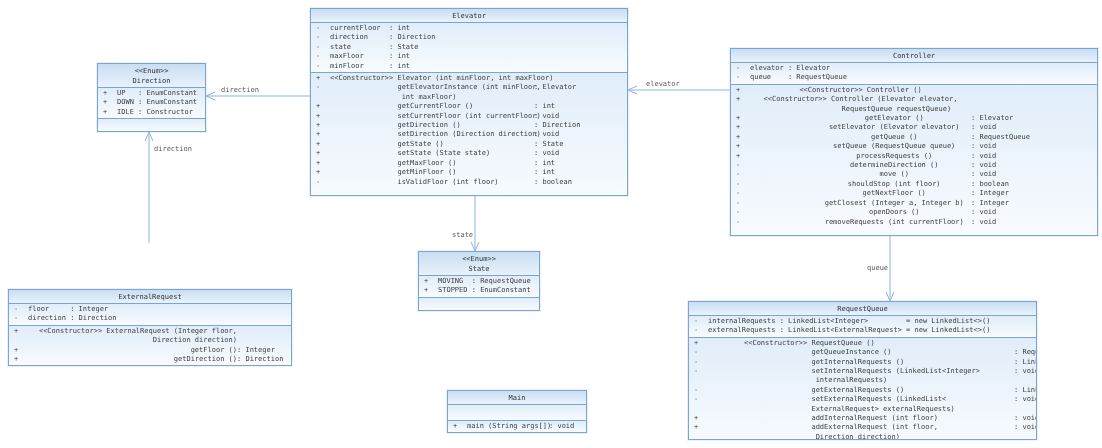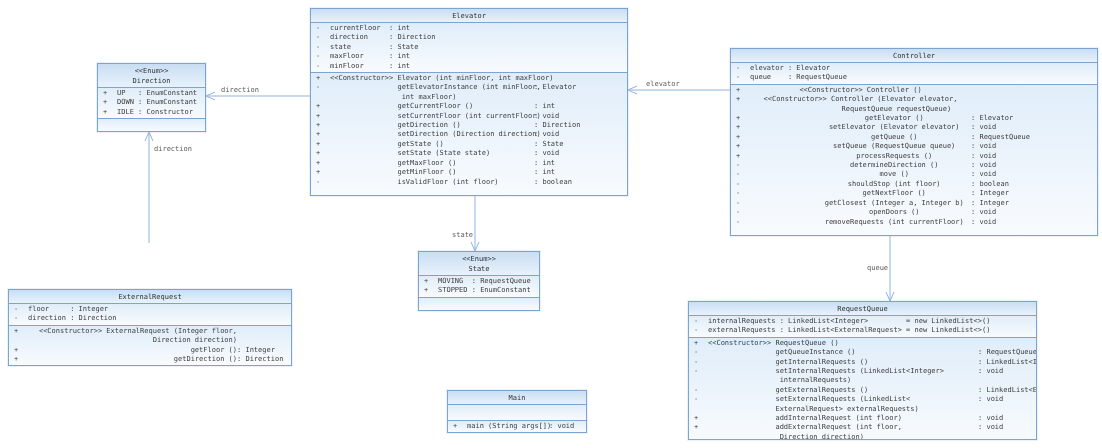--- a/index.html
+++ b/index.html
@@ -35,21 +35,21 @@
   #cls-elevator{left:310px;top:8px;width:318px;height:188px;}
   #cls-controller{left:730px;top:8px;width:368px;height:188px;margin-top:40px;}
   #cls-externalrequest{left:8px;top:243px;width:284px;height:77px;margin-top:46px;}
   #cls-state{left:418px;top:251px;width:122px;height:60px;}
   #cls-main{left:447px;top:390px;width:140px;height:43px;}
   #cls-requestqueue{left:688px;top:301px;width:349px;height:139px;}
 
   #cls-elevator .methods .name{width:204px;}
   #cls-controller .methods .name{width:221px;text-align:center;}
   #cls-externalrequest .methods .name{width:209px;text-align:right;}
-  #cls-requestqueue .methods .name{width:270px;}
+  #cls-requestqueue .methods .name{width:270px;margin-left:36px;}
   #cls-main .methods .name{width:82px;}
 
   .conn-label{
     position:absolute;color:#595959;font-size:7px;line-height:8px;
     background:transparent;white-space:nowrap;
   }
   #lbl-0{left:221px;top:86px;}
   #lbl-1{left:154px;top:145px;}
   #lbl-2{left:646px;top:80px;}
   #lbl-3{left:452px;top:231px;}

